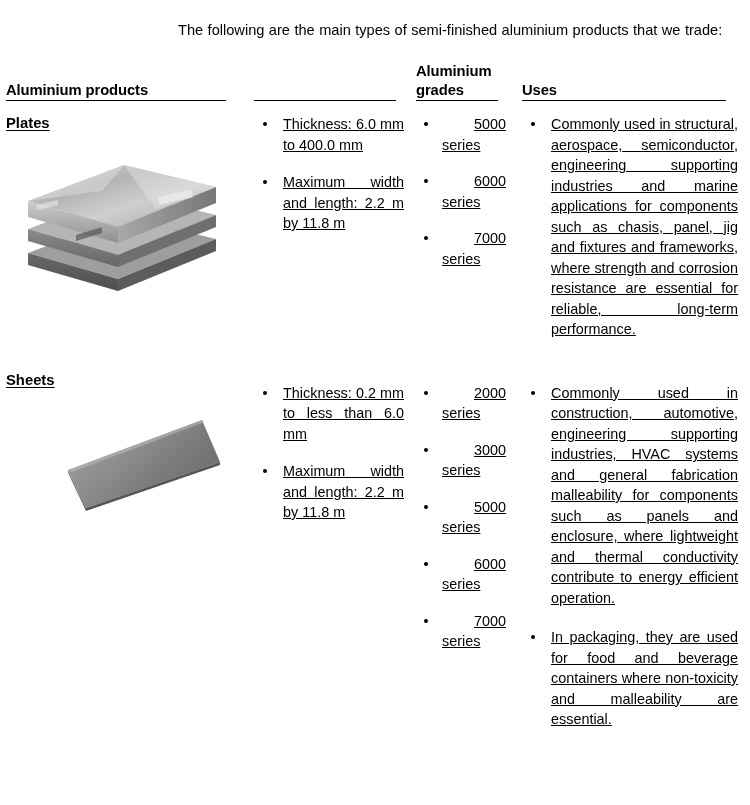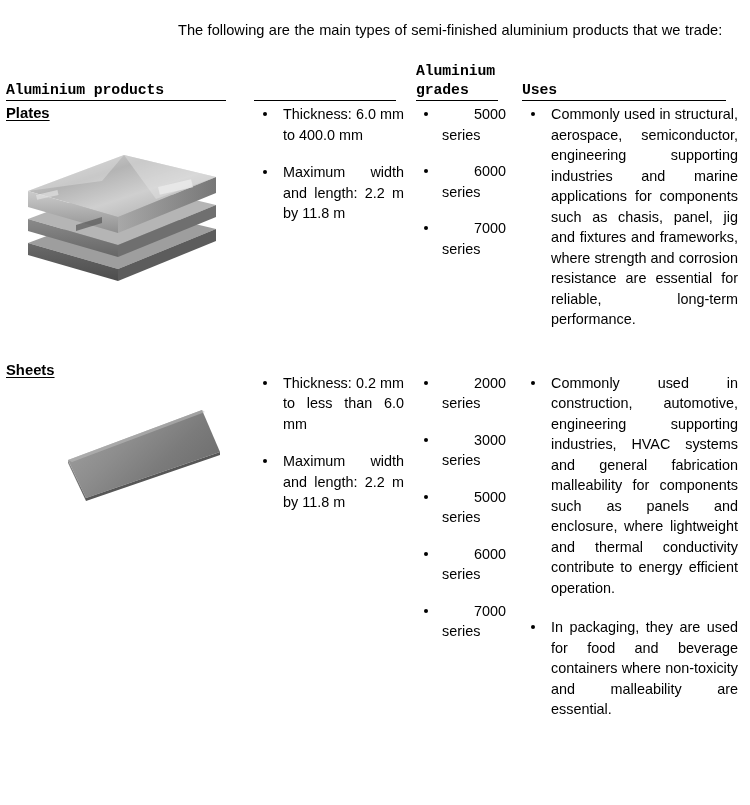--- a/index.html
+++ b/index.html
@@ -65,33 +65,32 @@
     flex-direction: column;
     justify-content: flex-end;
     min-height: 46px;
     padding-bottom: 3px;
   }
   .hdr-text {
     font-weight: bold;
     font-size: 14.8px;
     line-height: 19px;
     letter-spacing: -0.1px;
-    font-family: Liberation Mono, monospace;
   }
   .hdr-rule {
     height: 0;
     border-bottom: 1.6px solid #000;
   }
   .row-header .col-products .hdr-rule  { margin-right: 12px; }
   .row-header .col-dimensions .hdr-rule{ margin-right: 8px; }
   .row-header .col-grades .hdr-rule    { margin-right: 8px; }
   .row-header .col-uses .hdr-rule      { margin-right: 12px; }
 
   
-  .row-body { margin-top: 0; }
+  .row-body { margin-top: 10px; }
 
   .prod-label {
     font-weight: bold;
     font-size: 14.8px;
     text-decoration: underline;
     text-underline-offset: 2px;
     display: inline-block;
     margin-bottom: 4px;
   }
 
@@ -114,20 +113,21 @@
     padding: 0;
   }
   ul.bl > li {
     position: relative;
     padding-left: 29px;
     font-size: 14.4px;
     line-height: 20.5px;
     margin-bottom: 17px;
     text-align: justify;
     text-align-last: left;
+    text-decoration: underline;
   }
   ul.bl > li:last-child { margin-bottom: 0; }
   ul.bl > li::before {
     content: "";
     position: absolute;
     left: 9px;
     top: 8px;
     width: 4px;
     height: 4px;
     border-radius: 50%;

